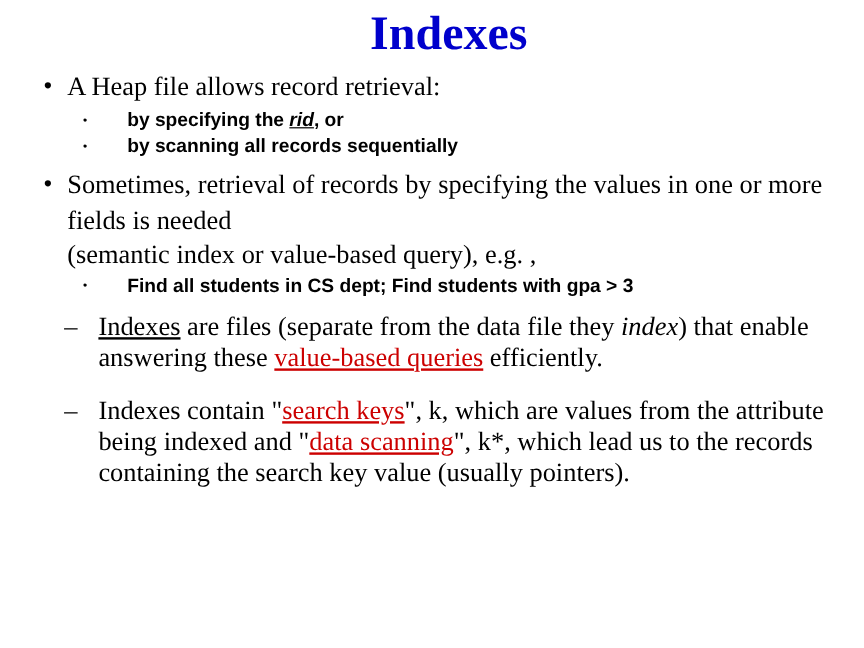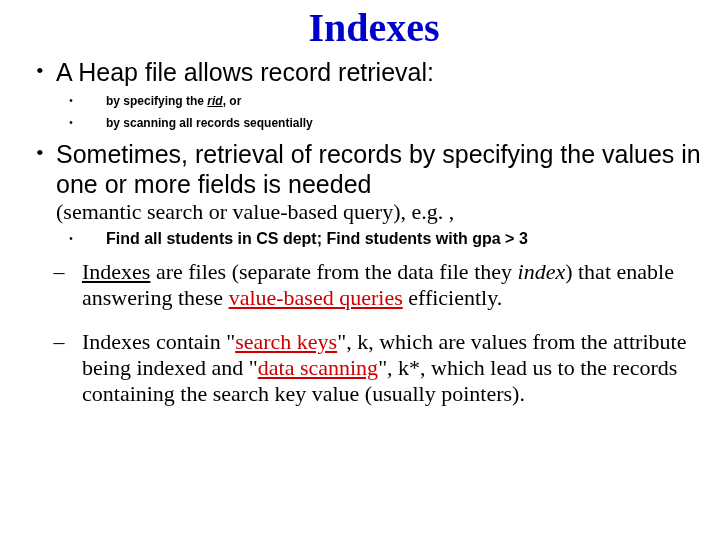--- a/index.html
+++ b/index.html
@@ -37,22 +37,22 @@
     align-items: flex-start;
   }
   .disc {
     font-family: "Times New Roman", Times, serif;
     font-size: 22px;
     line-height: 28px;
     width: 20px;
     flex-shrink: 0;
   }
   .main-text {
-    font-family: Liberation Sans, sans-serif;
-    font-size: 25px;
+    font-family: Liberation Serif, serif;
+    font-size: 22px;
     line-height: 30px;
   }
   .sub-note {
     font-family: "Times New Roman", Times, serif;
     font-size: 22px;
     line-height: 26px;
     margin-left: 20px;
   }
   ul.sub {
     list-style: none;
@@ -67,21 +67,21 @@
   .sub-disc {
     font-family: Arial, sans-serif;
     font-size: 10px;
     line-height: 20px;
     width: 70px;
     text-align: center;
     flex-shrink: 0;
   }
   .sub-text {
     font-family: Arial, Helvetica, sans-serif;
-    font-size: 12px;
+    font-size: 16px;
     font-weight: bold;
     line-height: 20px;
   }
   .sub-text-it {
     font-family: Arial, Helvetica, sans-serif;
     font-size: 16px;
     font-weight: bold;
     line-height: 20px;
   }
   ul.dash {
@@ -135,21 +135,21 @@
           <span class="sub-text">by scanning all records sequentially</span>
         </li>
       </ul>
     </li>
 
     <li>
       <div class="bullet-row">
         <span class="disc">•</span>
         <span class="main-text">Sometimes, retrieval of records by specifying the values in one or more fields is needed</span>
       </div>
-      <div class="sub-note">(semantic search or value-based query), e.g. ,</div>
+      <div class="sub-note">(semantic index or value-based query), e.g. ,</div>
       <ul class="sub">
         <li>
           <span class="sub-disc">•</span>
           <span class="sub-text-it">Find all students in CS dept; Find students with gpa &gt; 3</span>
         </li>
       </ul>
 
       <ul class="dash">
         <li>
           <span class="dash-disc">–</span>

